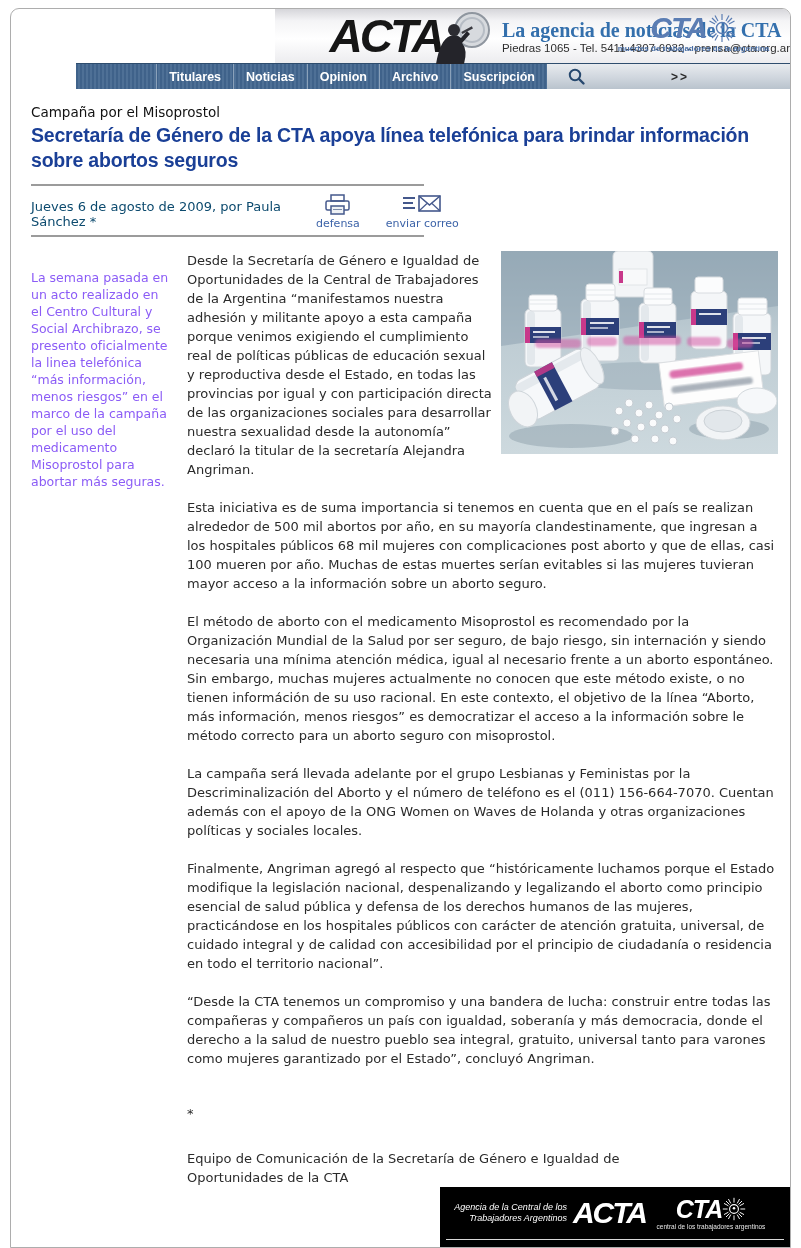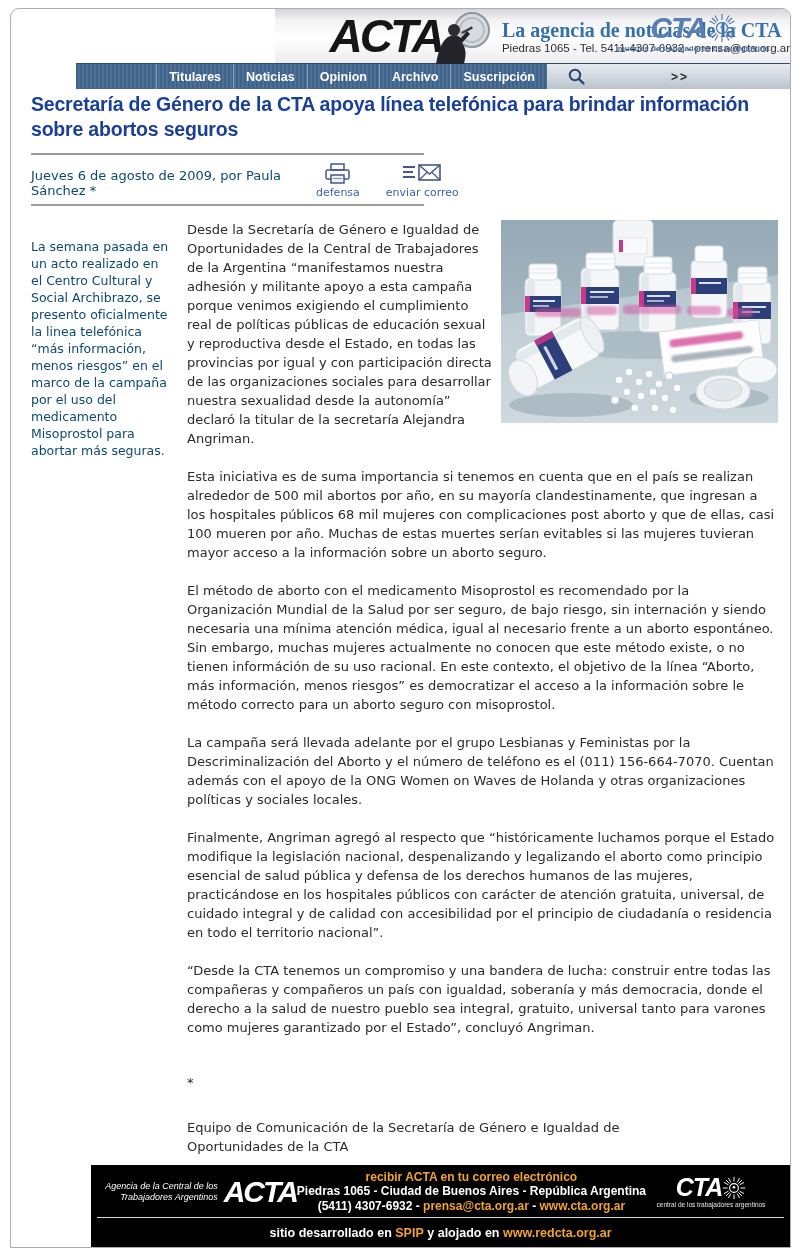--- a/index.html
+++ b/index.html
@@ -46,21 +46,21 @@
   .rule { width:393px; border:0; border-top:2px solid #9b9b9b; margin-top:10px; }
   .byline-row { display:flex; align-items:flex-start; margin-top:8px; }
   .byline { font-size:13px; color:#0c4a6e; padding-top:5px; width:285px; }
   .action { display:flex; flex-direction:column; align-items:center; margin-right:26px; cursor:pointer; }
   .action-label { font-size:11px; color:#3c63a8; margin-top:1px; }
   .rule2 { width:393px; border:0; border-top:2px solid #9b9b9b; margin-top:5px; }
 
   
   .content-row { display:flex; margin-top:14px; }
   .side-col { width:140px; flex-shrink:0; padding-top:18px; }
-  .side-note { font-size:12.5px; line-height:17px; color:#0c4a6e; }
+  .side-note { font-size:12.5px; line-height:17px; color:#8b5cf6; }
   .main-col { flex:1; padding-left:16px; }
   .lead-row { display:flex; }
   .lead-text { flex:1; padding-right:8px; }
   .article-photo { width:277px; height:203px; flex-shrink:0; }
   p.body-p { font-size:13px; line-height:19px; color:#2b2b2b; margin-bottom:19px; }
   .star { font-size:13px; color:#2b2b2b; margin-top:38px; }
   .credit { font-size:13px; line-height:19px; color:#2b2b2b; margin-top:28px; max-width:520px; }
 
   
   .footer { background:#000; flex-shrink:0; }
@@ -144,20 +144,21 @@
           <circle cx="8" cy="8" r="5.2" fill="none" stroke="#26486e" stroke-width="2"></circle>
           <line x1="12" y1="12" x2="16.5" y2="16.5" stroke="#26486e" stroke-width="2.4" stroke-linecap="round"></line>
         </svg>
       </span>
       <span class="more-link">&gt;&gt;</span>
     </div>
   </div>
 
   <div class="main">
 
+    <div class="kicker">Campaña por el Misoprostol</div>
     <h1 class="headline">Secretaría de Género de la CTA apoya línea telefónica para brindar información sobre abortos seguros</h1>
     <hr class="rule">
 
     <div class="byline-row">
       <div class="byline">Jueves 6 de agosto de 2009, por Paula Sánchez *</div>
       <div class="action">
         <svg width="27" height="22" viewBox="0 0 27 22">
           <rect x="7" y="1" width="13" height="6" fill="none" stroke="#44588c" stroke-width="1.5"></rect>
           <rect x="2" y="7" width="23" height="9" rx="1.5" fill="none" stroke="#44588c" stroke-width="1.5"></rect>
           <rect x="7" y="12" width="13" height="8" fill="#eef1f5" stroke="#44588c" stroke-width="1.5"></rect>
@@ -322,25 +323,20 @@
   </div>
 
   <div class="footer">
     <div class="footer-row1">
       <div class="f-agency">
         <div class="f-agency-label">
           <div>Agencia de la Central de los</div>
           <div>Trabajadores Argentinos</div>
         </div>
         <div class="f-acta">ACTA</div>
-      </div>
-      <div class="f-center">
-        <div class="f-orange">recibir ACTA en tu correo electrónico</div>
-        <div>Piedras 1065 - Ciudad de Buenos Aires - República Argentina</div>
-        <div><span>(5411) 4307-6932 - </span><span class="f-link">prensa@cta.org.ar</span><span> - </span><span class="f-link">www.cta.org.ar</span></div>
       </div>
       <div class="f-cta-logo">
         <div class="f-cta-word-row">
           <span class="f-cta-word">CTA</span>
           <svg width="24" height="24" viewBox="0 0 30 30">
             <g stroke="#ffffff" stroke-width="1.2">
               <line x1="15" y1="1" x2="15" y2="7"></line>
                 <line x1="15" y1="23" x2="15" y2="29"></line>
               <line x1="1" y1="15" x2="7" y2="15"></line>
                 <line x1="23" y1="15" x2="29" y2="15"></line>

